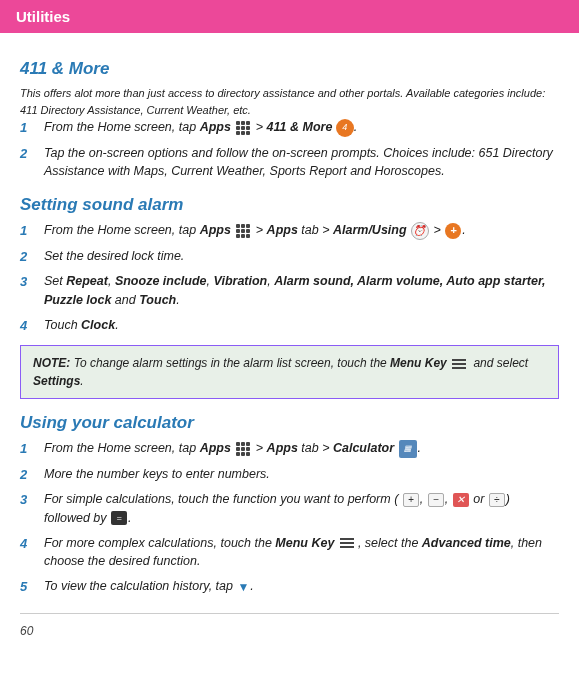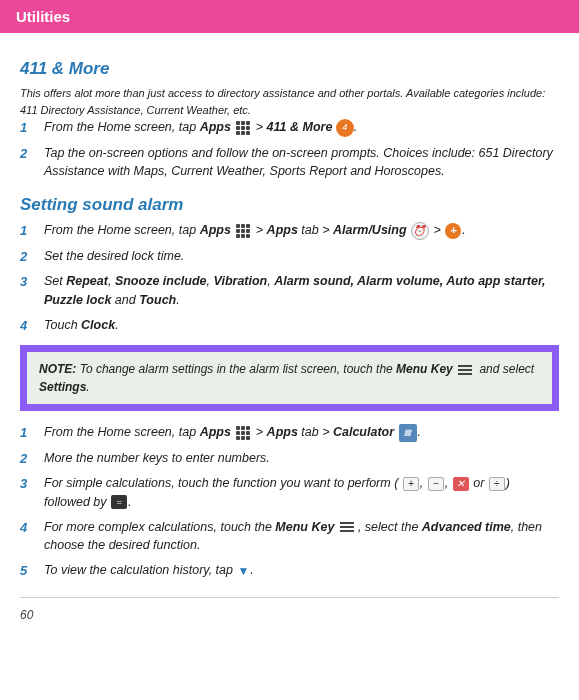--- a/index.html
+++ b/index.html
@@ -52,21 +52,21 @@
       min-width: 18px;
       margin-right: 6px;
       font-size: 13px;
     }
     .step-text {
       flex: 1;
     }
     b { font-weight: bold; }
     .note-box {
       background: #e8f0e8;
-      border: 7px solid #8b5cf6;
+      border: 1px solid #8b5cf6;
       padding: 8px 12px;
       margin: 10px 0;
       font-size: 12px;
       line-height: 1.5;
     }
     .note-box .note-label {
       font-weight: bold;
     }
     .icon-orange {
       background: #e87722;
@@ -327,20 +327,23 @@
       <span class="icon-menu">
           <span></span>
           <span></span>
           <span></span>
         </span>
       and select <b>Settings</b>.
     </div>
   </div>
 
   <div class="section-divider">
+    <div class="section-title">
+      <span>Using your calculator</span>
+    </div>
     <ol class="steps">
       <li class="step">
         <span class="step-num">1</span>
         <span class="step-text">
           From the Home screen, tap <b>Apps</b>
           <span class="icon-apps">
               <span></span>
               <span></span>
               <span></span>
               <span></span>

